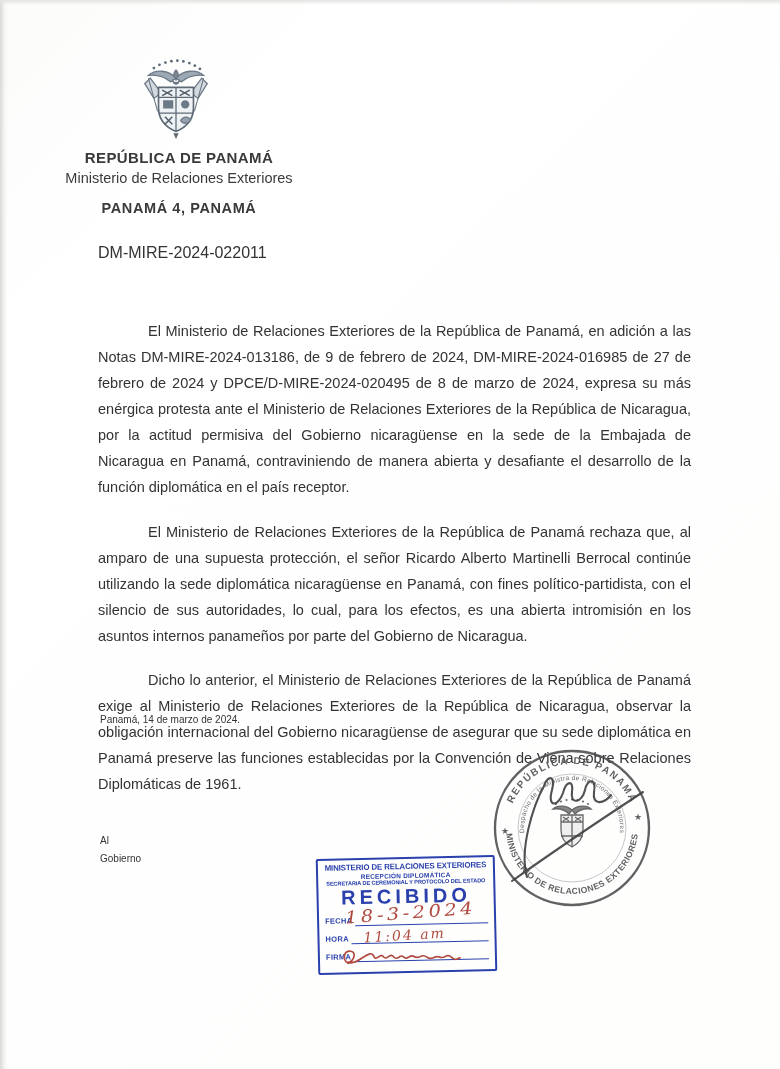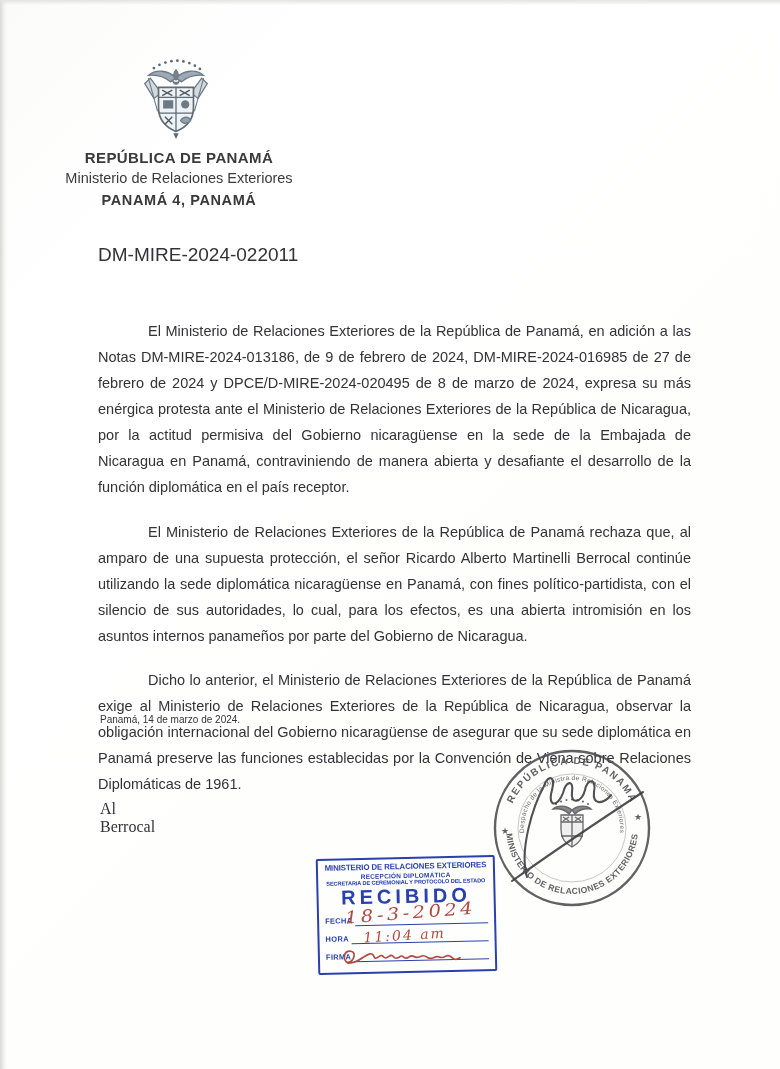--- a/index.html
+++ b/index.html
@@ -15,33 +15,33 @@
   .photo-edge-left{position:absolute;left:0;top:0;width:8px;height:100%;
     background:linear-gradient(to right,#d9d9d6,#f6f6f4 60%,rgba(255,255,255,0));}
   .photo-edge-top{position:absolute;left:0;top:0;width:100%;height:5px;
     background:linear-gradient(to bottom,#e3e3e0,rgba(255,255,255,0));}
 
   
   .crest{position:absolute;left:130px;top:56px;width:92px;height:94px;opacity:.9;}
   .hdr-text{position:absolute;left:43px;top:149px;width:272px;text-align:center;line-height:1.25;}
   .hdr-1{font-size:15px;font-weight:bold;letter-spacing:.4px;color:#3a3a3c;}
   .hdr-2{font-size:14.5px;margin-top:1px;color:#3a3a3c;}
-  .hdr-3{font-size:14.5px;font-weight:bold;letter-spacing:.6px;margin-top:4px;color:#3a3a3c;}
-
-  
-  .refnum{position:absolute;left:98px;top:244px;font-size:19px;color:#333336;}
+  .hdr-3{font-size:14.5px;font-weight:bold;letter-spacing:.6px;margin-top:12px;color:#3a3a3c;}
+
+  
+  .refnum{position:absolute;left:98px;top:244px;font-size:16px;color:#333336;}
   .letter-body{position:absolute;left:98px;top:318px;width:593px;}
   .body-par{
     margin:0 0 18.5px 0;
     font-size:14.5px;line-height:26px;
     text-align:justify;text-indent:50px;
     color:#333336;
   }
   .dateline{position:absolute;left:100px;top:714px;font-size:10px;color:#333336;}
-  .addressee{position:absolute;left:100px;top:800px;font-size:16px;line-height:18px;color:#333336;font-family:Liberation Serif, serif;}
+  .addressee{position:absolute;left:100px;top:832px;font-size:10px;line-height:18px;color:#333336;}
 
   
   .stamp{
     position:absolute;left:317px;top:857px;width:179px;height:116px;
     border:2.5px solid #2940ad;border-radius:2px;
     transform:rotate(-1.3deg);
     color:#2940ad;text-align:center;
     background:rgba(255,255,255,.15);
     box-sizing:border-box;
   }
@@ -124,21 +124,21 @@
   <div class="letter-body">
     <p class="body-par">El Ministerio de Relaciones Exteriores de la República de Panamá, en adición a las Notas DM-MIRE-2024-013186, de 9 de febrero de 2024, DM-MIRE-2024-016985 de 27 de febrero de 2024 y DPCE/D-MIRE-2024-020495 de 8 de marzo de 2024, expresa su más enérgica protesta ante el Ministerio de Relaciones Exteriores de la República de Nicaragua, por la actitud permisiva del Gobierno nicaragüense en la sede de la Embajada de Nicaragua en Panamá, contraviniendo de manera abierta y desafiante el desarrollo de la función diplomática en el país receptor.</p>
     <p class="body-par">El Ministerio de Relaciones Exteriores de la República de Panamá rechaza que, al amparo de una supuesta protección, el señor Ricardo Alberto Martinelli Berrocal continúe utilizando la sede diplomática nicaragüense en Panamá, con fines político-partidista, con el silencio de sus autoridades, lo cual, para los efectos, es una abierta intromisión en los asuntos internos panameños por parte del Gobierno de Nicaragua.</p>
     <p class="body-par">Dicho lo anterior, el Ministerio de Relaciones Exteriores de la República de Panamá exige al Ministerio de Relaciones Exteriores de la República de Nicaragua, observar la obligación internacional del Gobierno nicaragüense de asegurar que su sede diplomática en Panamá preserve las funciones establecidas por la Convención de Viena sobre Relaciones Diplomáticas de 1961.</p>
   </div>
 
   <div class="dateline">Panamá, 14 de marzo de 2024.</div>
 
   <div class="addressee">
     <div>Al</div>
-    <div>Berrocal</div>
+    <div>Gobierno</div>
   </div>
 
   <div class="stamp">
     <div class="stamp-l1">MINISTERIO DE RELACIONES EXTERIORES</div>
     <div class="stamp-l2">RECEPCIÓN DIPLOMÁTICA</div>
     <div class="stamp-l3">SECRETARIA DE CEREMONIAL Y PROTOCOLO DEL ESTADO</div>
     <div class="stamp-title">RECIBIDO</div>
     <div class="stamp-row">
       <span class="lbl">FECHA</span>
       <span class="rule"></span>

